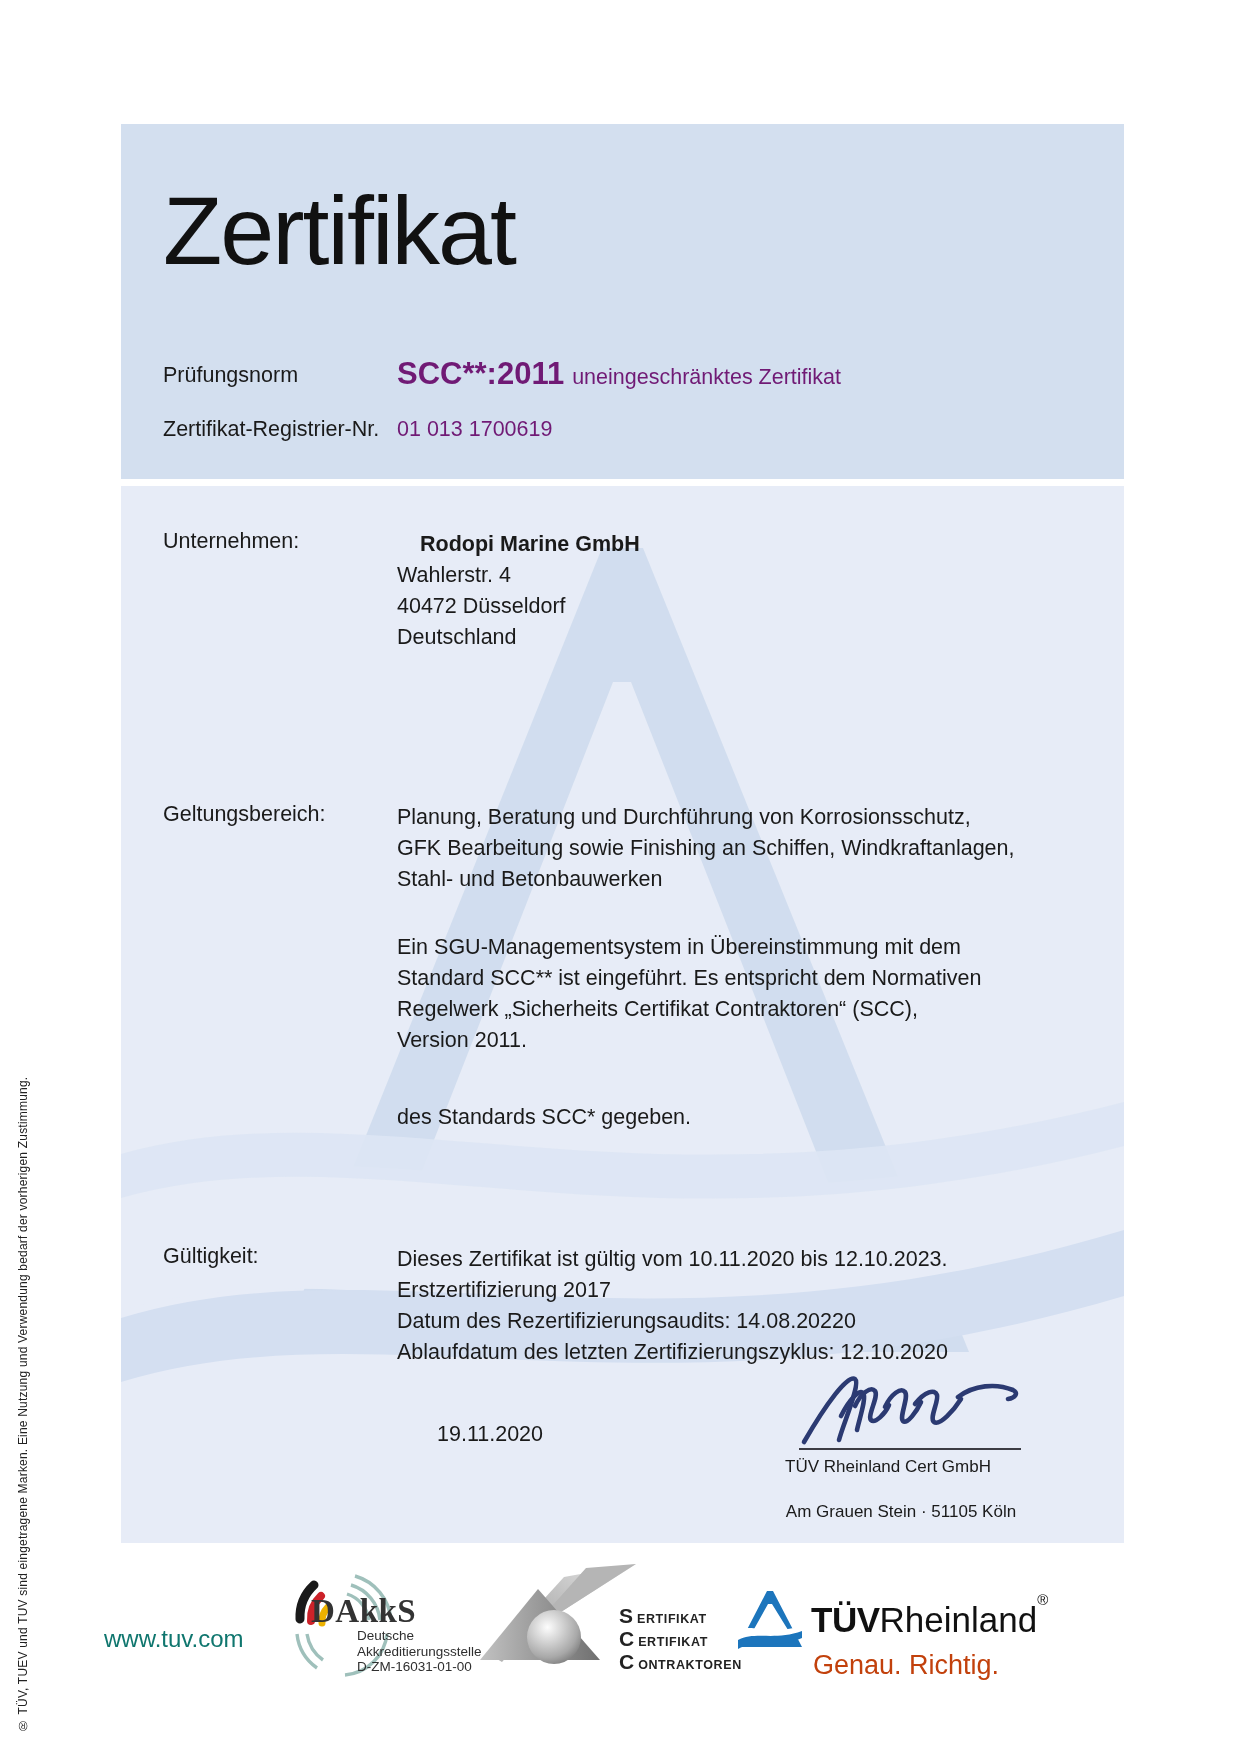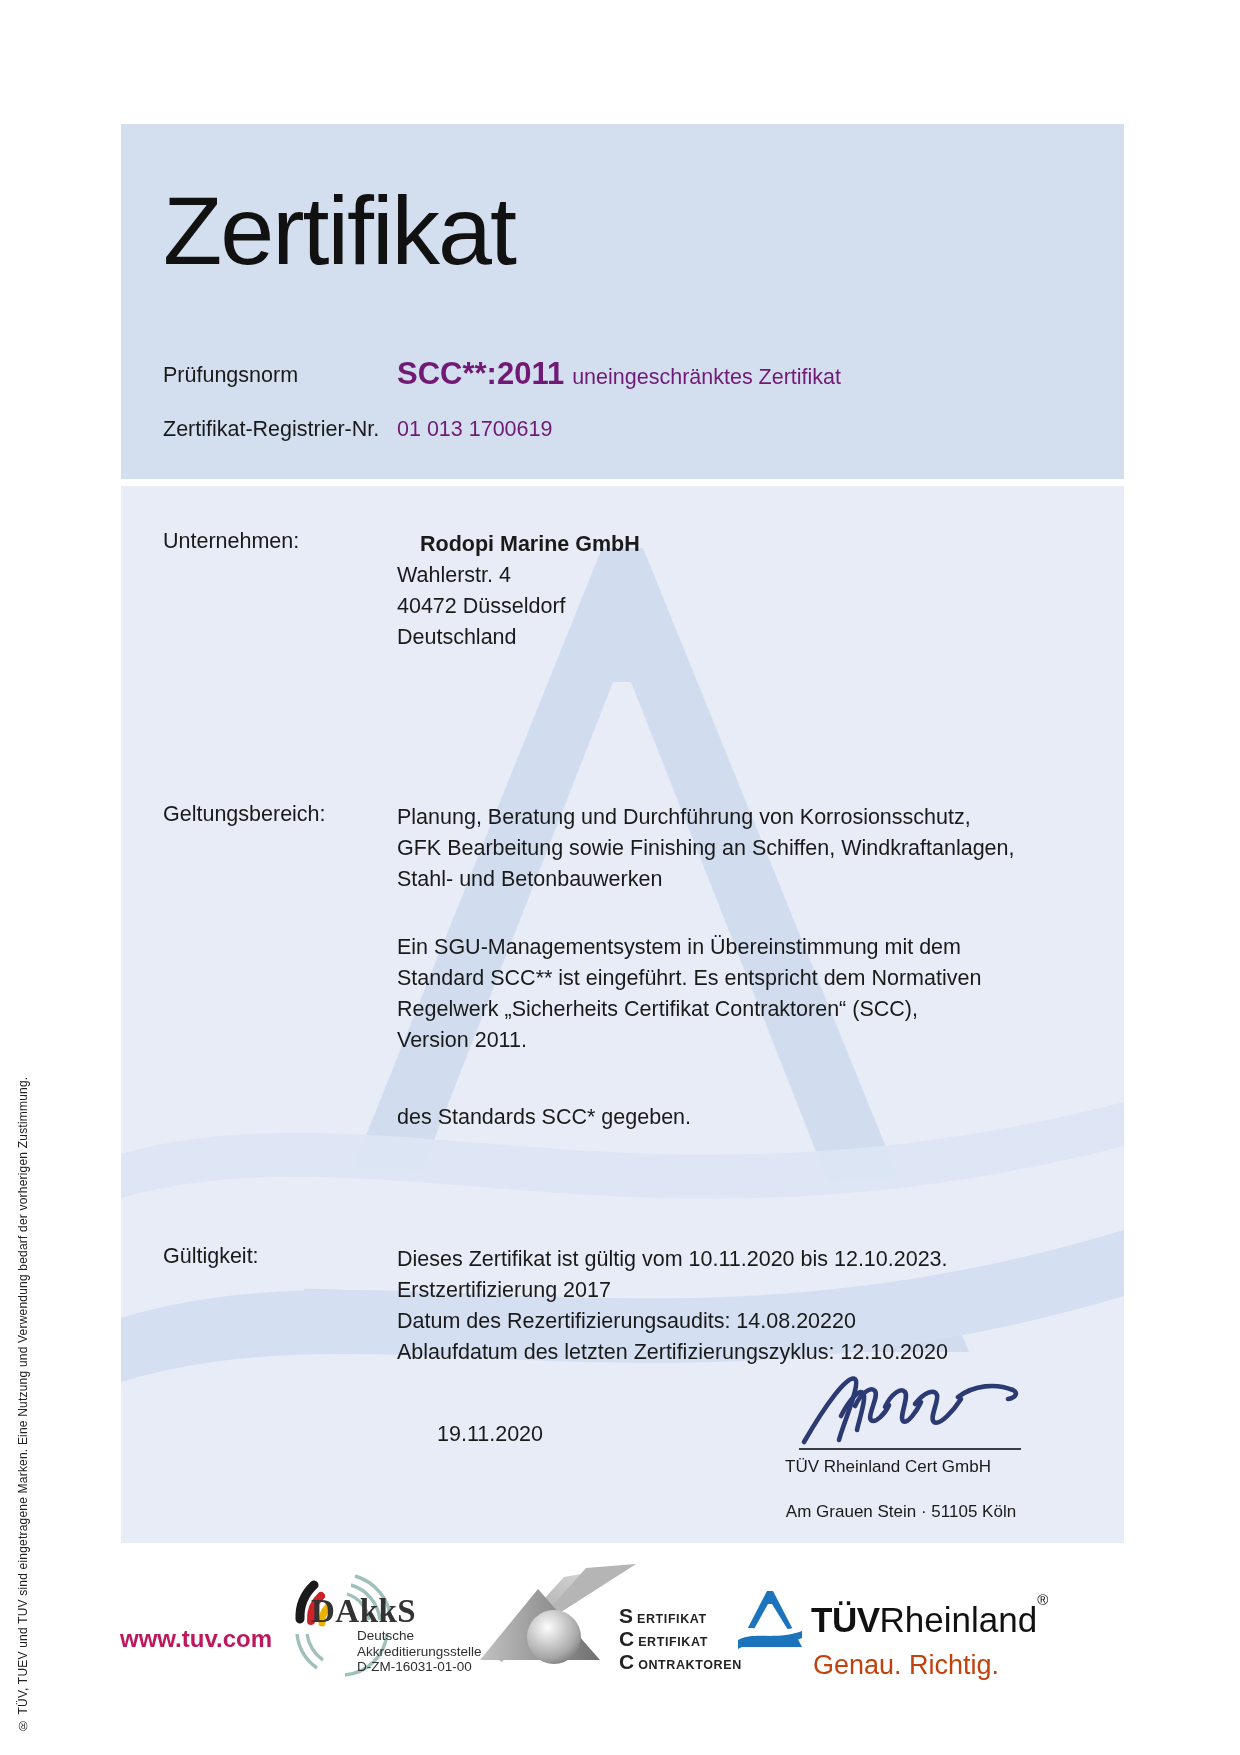--- a/index.html
+++ b/index.html
@@ -53,21 +53,21 @@
   .sig{left:664px;top:884px;width:232px;height:130px;}
   .sig svg{position:absolute;right:-6px;top:0;}
   .sig .sig-line{position:absolute;left:14px;right:-4px;top:78px;height:2px;background:#3c3c44;}
   .sig .sig-t1{position:absolute;top:87px;left:0;width:100%;font-size:17px;white-space:nowrap;}
   .sig .sig-t2{position:absolute;top:108px;left:0;width:100%;text-align:center;font-size:17px;white-space:nowrap;margin-top:24px;}
 
   
   .watermark{left:0;top:0;width:1003px;height:1057px;pointer-events:none;}
 
   
-  .website{left:120px;top:1625px;font-size:24px;color:#be185d;font-weight:bold;}
+  .website{left:104px;top:1625px;font-size:24px;color:#0f766e;}
 
   .dakks-svg{left:283px;top:1572px;}
   .dakks-word{left:311px;top:1593px;font-family:"Liberation Serif","DejaVu Serif",serif;font-weight:bold;font-size:33px;color:#333;letter-spacing:0.5px;}
   .dakks-sub{left:357px;top:1628px;font-size:13.5px;line-height:15.5px;color:#2f2f2f;white-space:nowrap;}
 
   .scc-svg{left:468px;top:1562px;}
   .scc-text{left:619px;top:1604px;}
   .scc-row{height:23px;white-space:nowrap;color:#222;}
   .scc-big{font-size:21px;font-weight:bold;}
   .scc-small{font-size:12.5px;font-weight:bold;letter-spacing:0.6px;margin-left:4px;}

